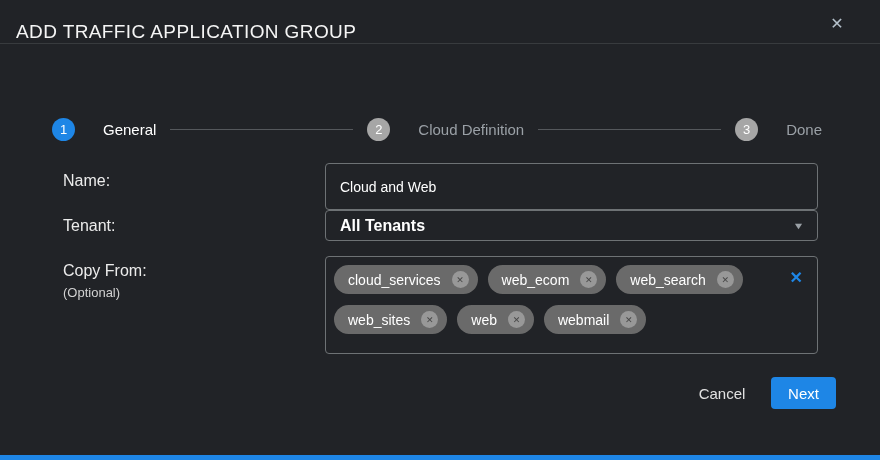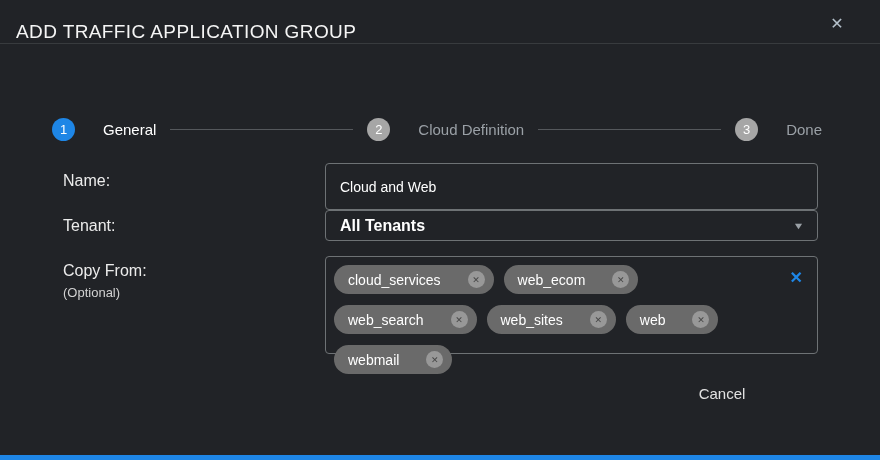--- a/index.html
+++ b/index.html
@@ -65,21 +65,21 @@
   .caret { font-size: 9px; color: #9aa0a6; transform: scaleX(1.35); }
 
   .tagbox {
     position: absolute; left: 325px; top: 256px; width: 493px; height: 98px;
     border: 1px solid #6e7275; border-radius: 4px;
     padding: 8px 52px 8px 8px;
     display: flex; flex-wrap: wrap; align-content: flex-start; gap: 11px 10px;
   }
   .tag {
     background: #6a6a6a; border-radius: 15px; height: 29px;
-    display: inline-flex; align-items: center; gap: 27px;
+    display: inline-flex; align-items: center; gap: 11px;
     padding: 0 9px 0 14px; flex: 0 0 auto;
   }
   .tag-label { font-size: 14px; color: #ffffff; white-space: nowrap; }
   .tag-remove {
     width: 17px; height: 17px; border-radius: 50%; background: #989898;
     color: #474747; font-size: 9px; display: flex; align-items: center;
     justify-content: center; cursor: pointer; flex: 0 0 auto;
   }
   .clear-all {
     position: absolute; top: 11px; right: 14px;
@@ -162,16 +162,17 @@
       <span class="tag-remove">✕</span>
     </span>
     <span class="tag">
       <span class="tag-label">webmail</span>
       <span class="tag-remove">✕</span>
     </span>
     <span class="clear-all">✕</span>
   </div>
 
   <button class="cancel-btn">Cancel</button>
+  <button class="next-btn">Next</button>
 
   <div class="bottom-accent"></div>
 
 </div>
 
 </body></html>

